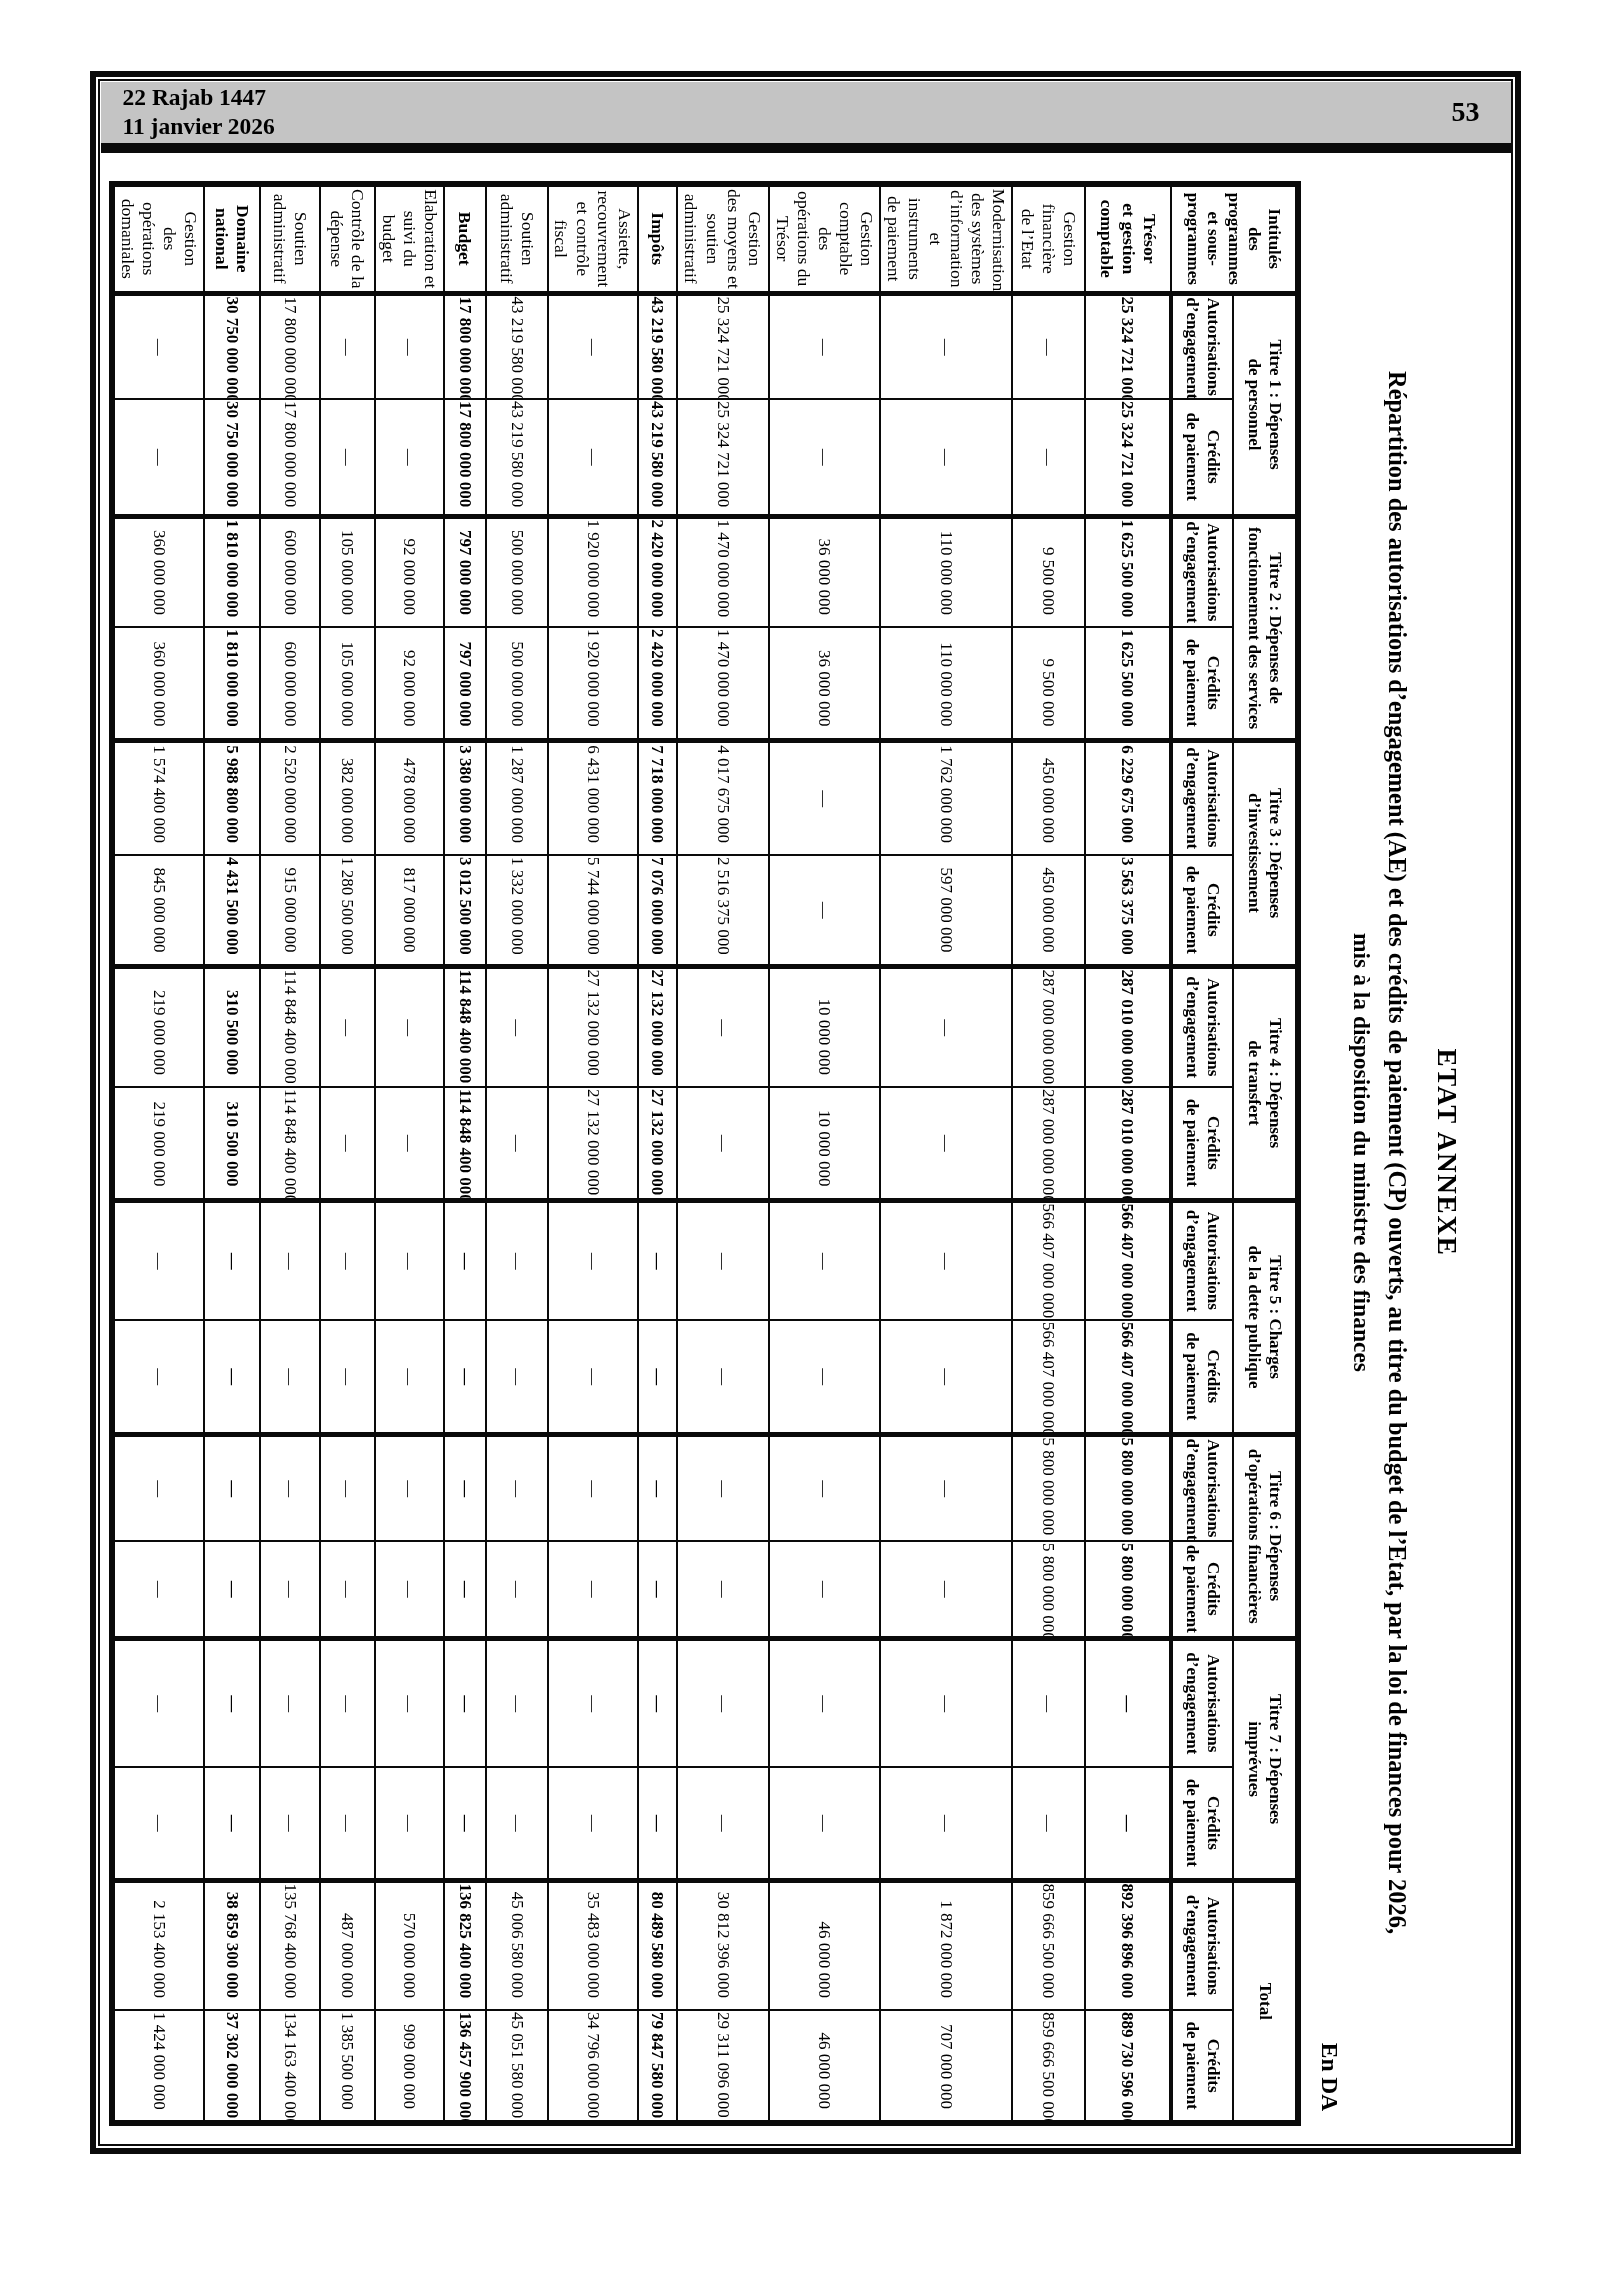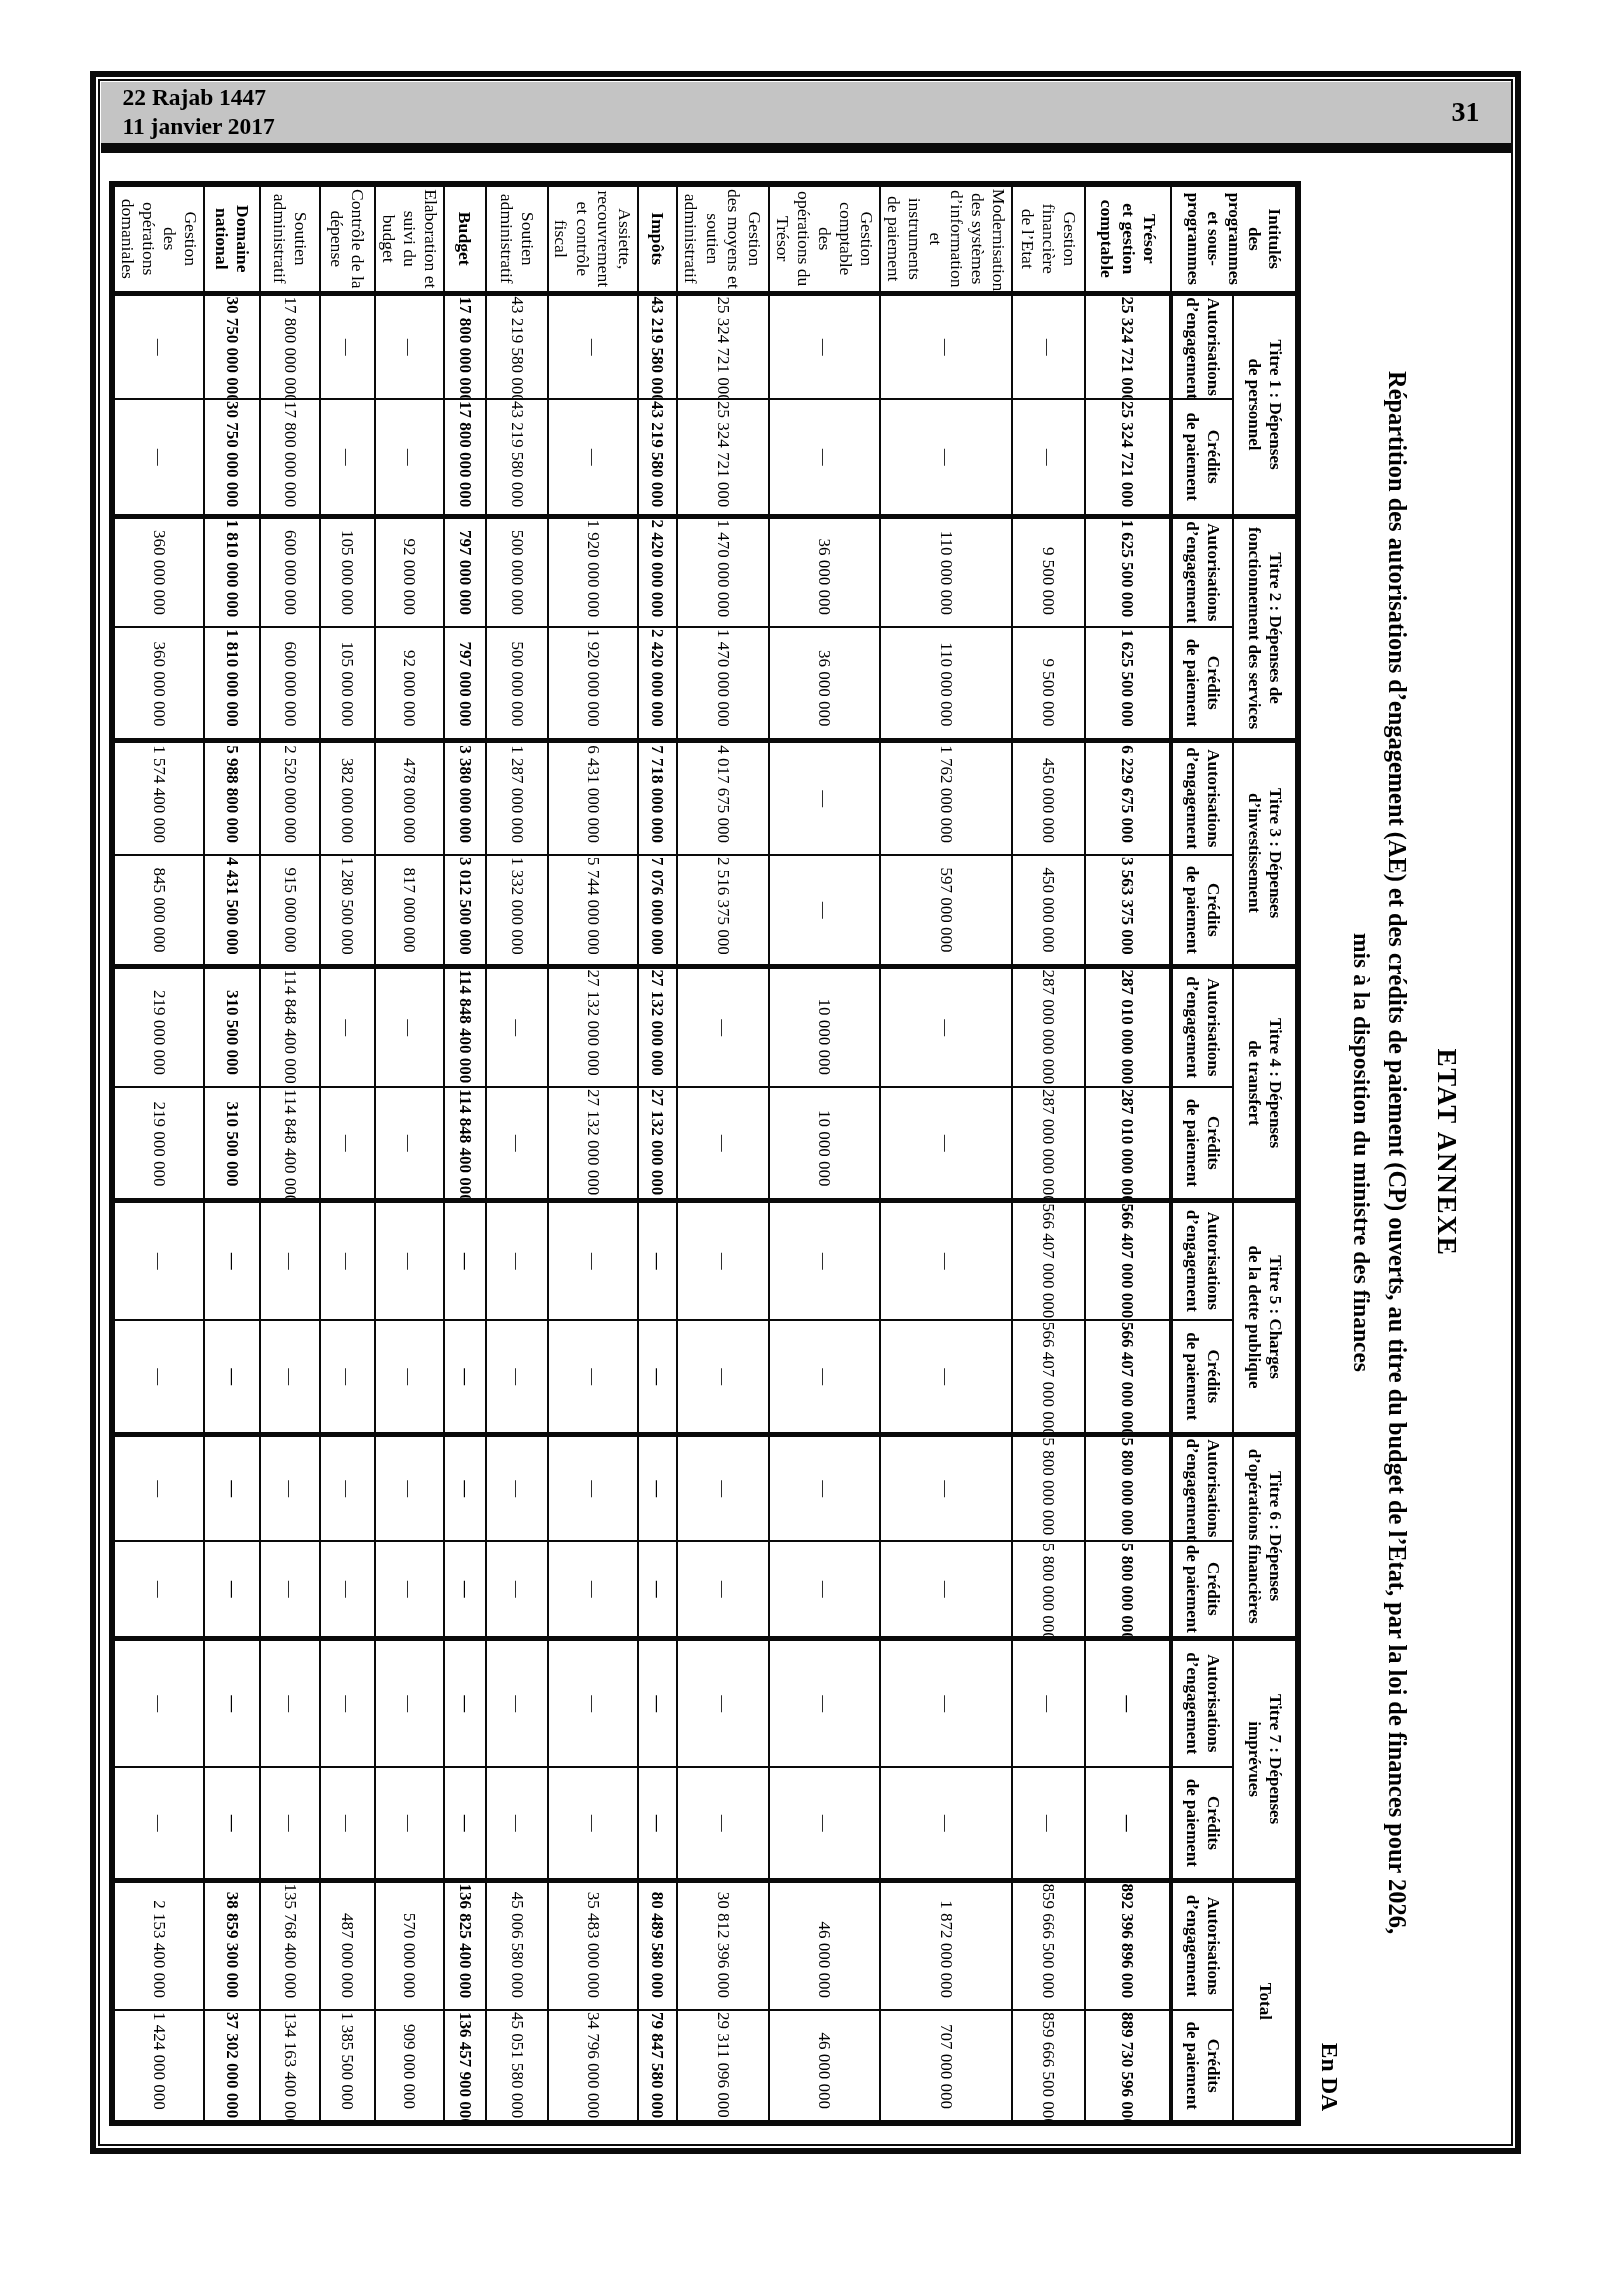--- a/index.html
+++ b/index.html
@@ -37,22 +37,22 @@
   .budget td.name{font-size:17.6px;line-height:1.2;text-align:center;white-space:pre-line;padding:1.8px;}
   .budget td.num{font-size:17px;text-align:right;padding-right:11px;white-space:nowrap;}
   .budget td.num.dash{text-align:center;padding-right:0;}
   .budget tr.bold td{font-weight:bold;}
 </style>
 </head>
 <body>
 
 <div class="frame">
   <div class="masthead">
-    <div class="dates"><span>22 Rajab 1447</span><br><span>11 janvier 2017</span></div>
-    <div class="page-number">31</div>
+    <div class="dates"><span>22 Rajab 1447</span><br><span>11 janvier 2026</span></div>
+    <div class="page-number">53</div>
   </div>
 </div>
 
 <div class="landscape">
   <div class="annex-head">
     <div class="kicker">ETAT ANNEXE</div>
     <div class="annex-line1">Répartition des autorisations d’engagement (AE) et des crédits de paiement (CP) ouverts, au titre du budget de l’Etat, par la loi de finances pour 2026,</div>
     <div class="annex-line2">mis à la disposition du ministre des finances</div>
     <div class="unit">En DA</div>
   </div>

